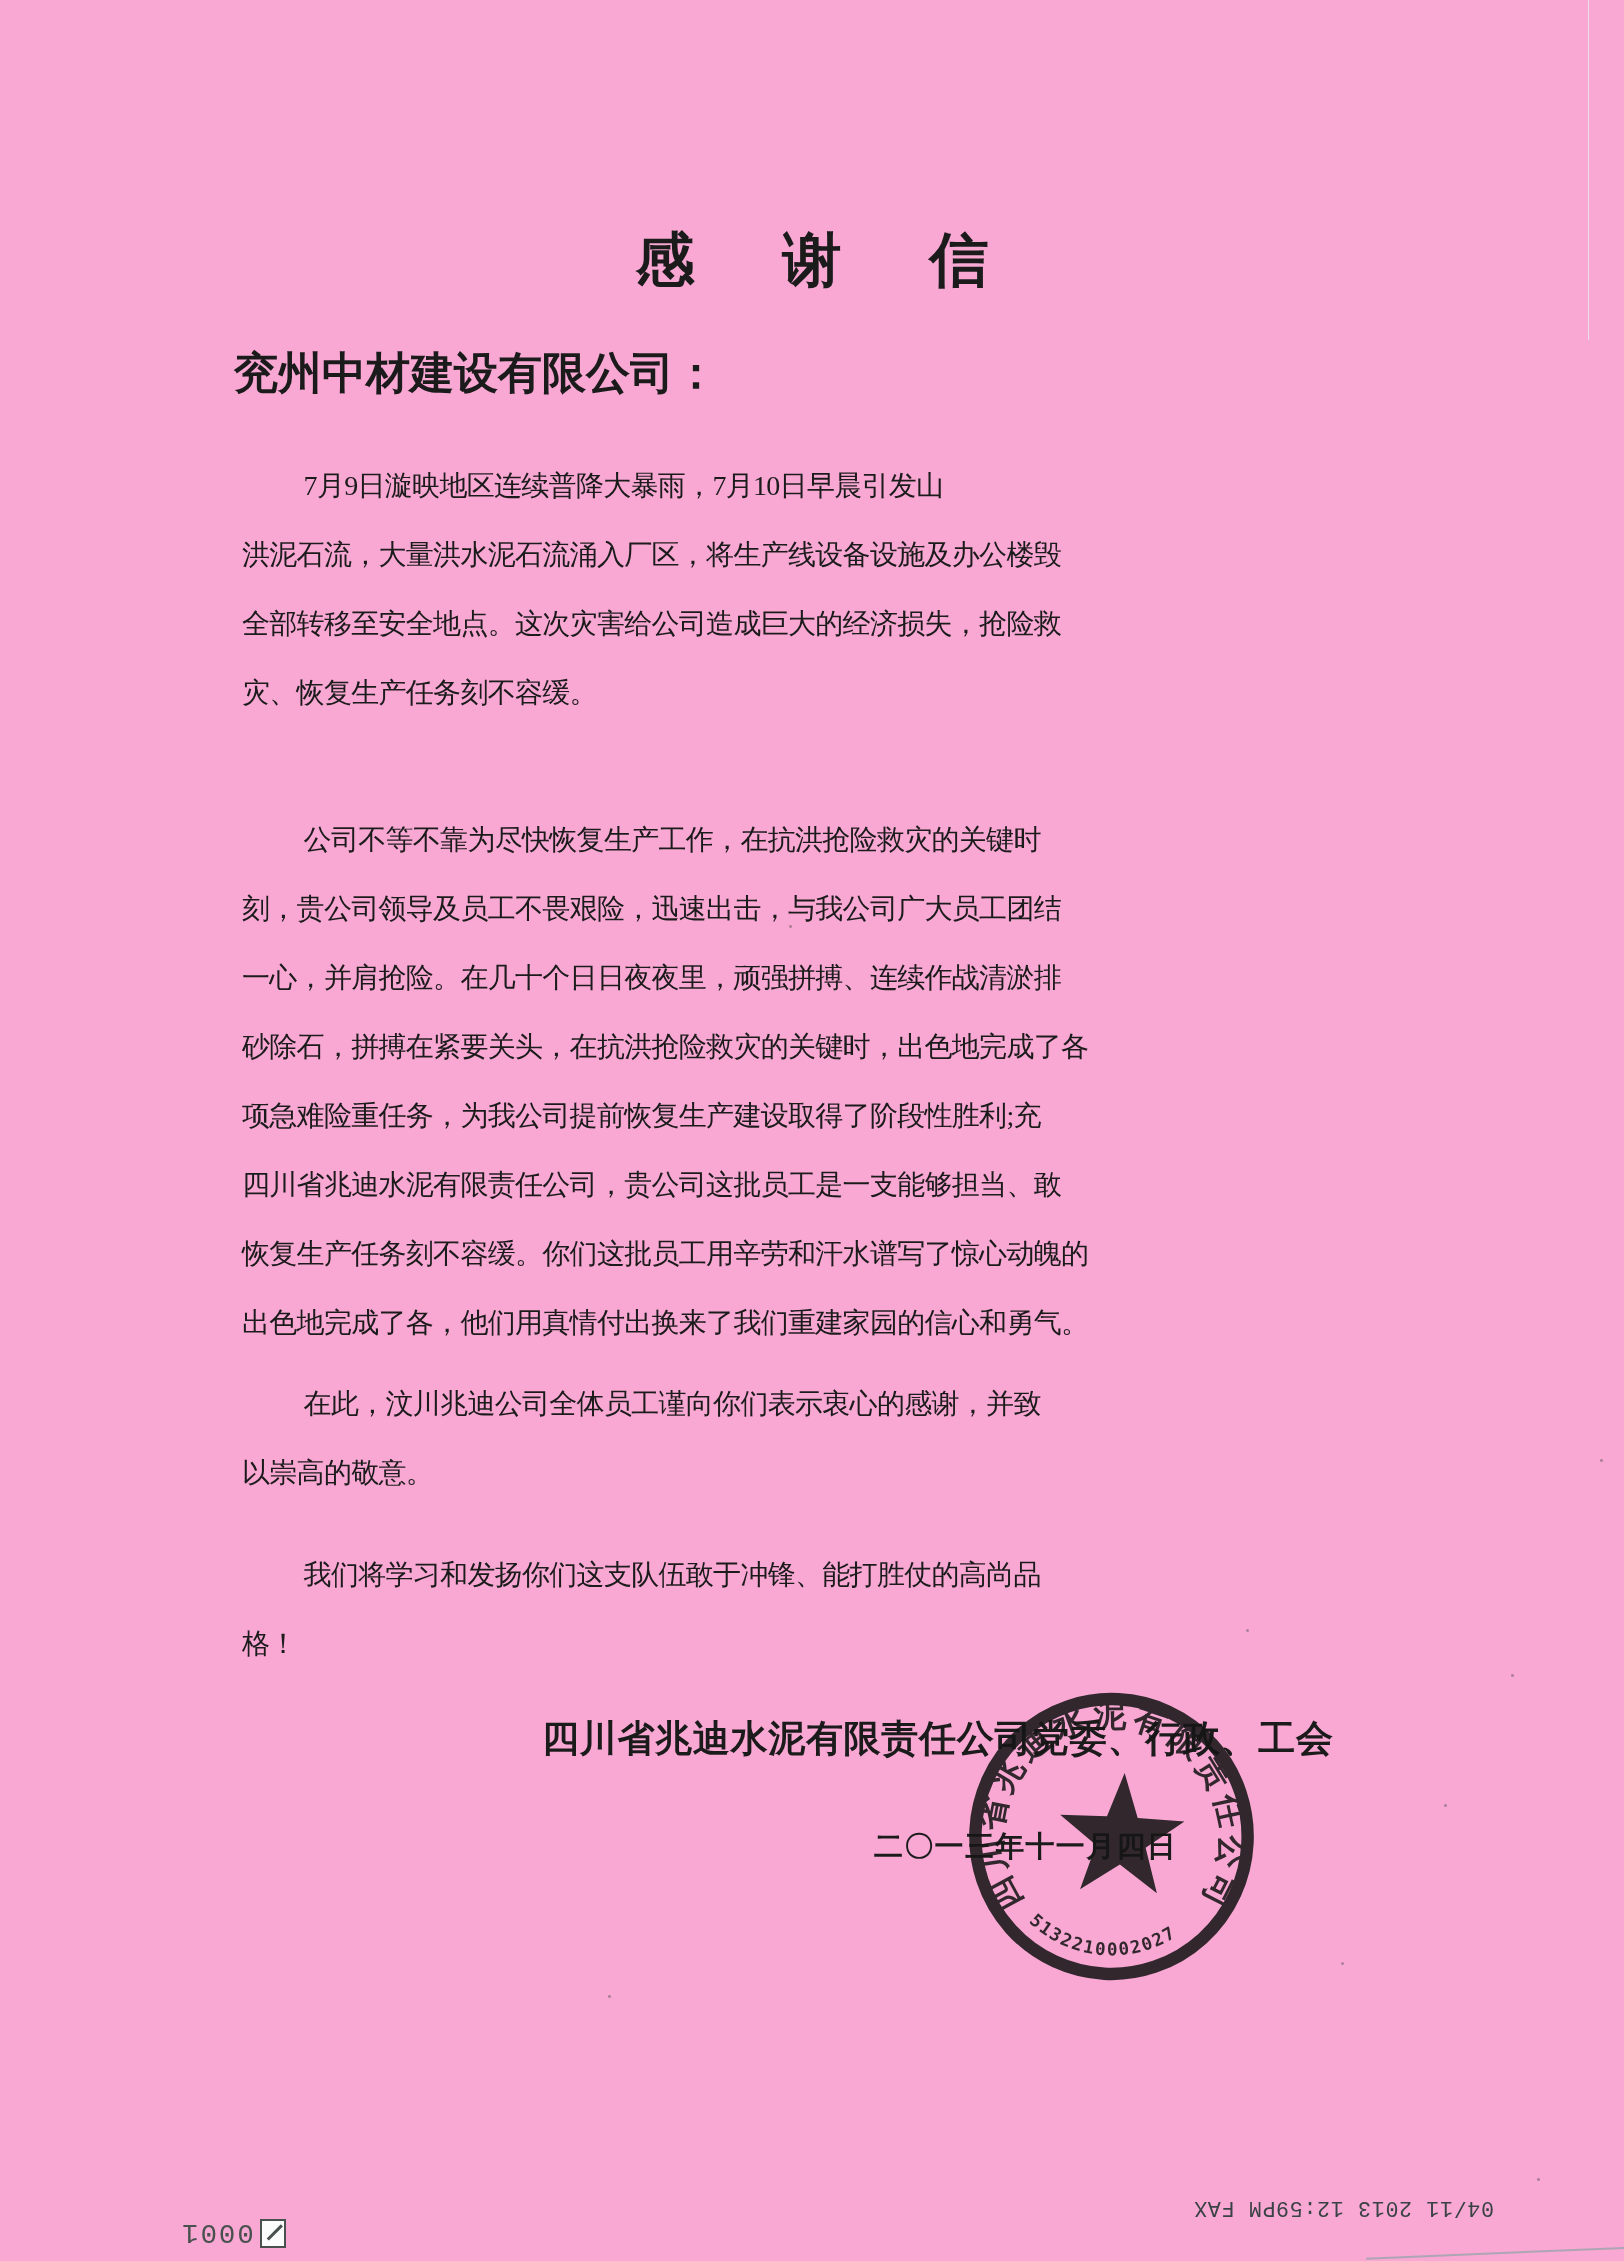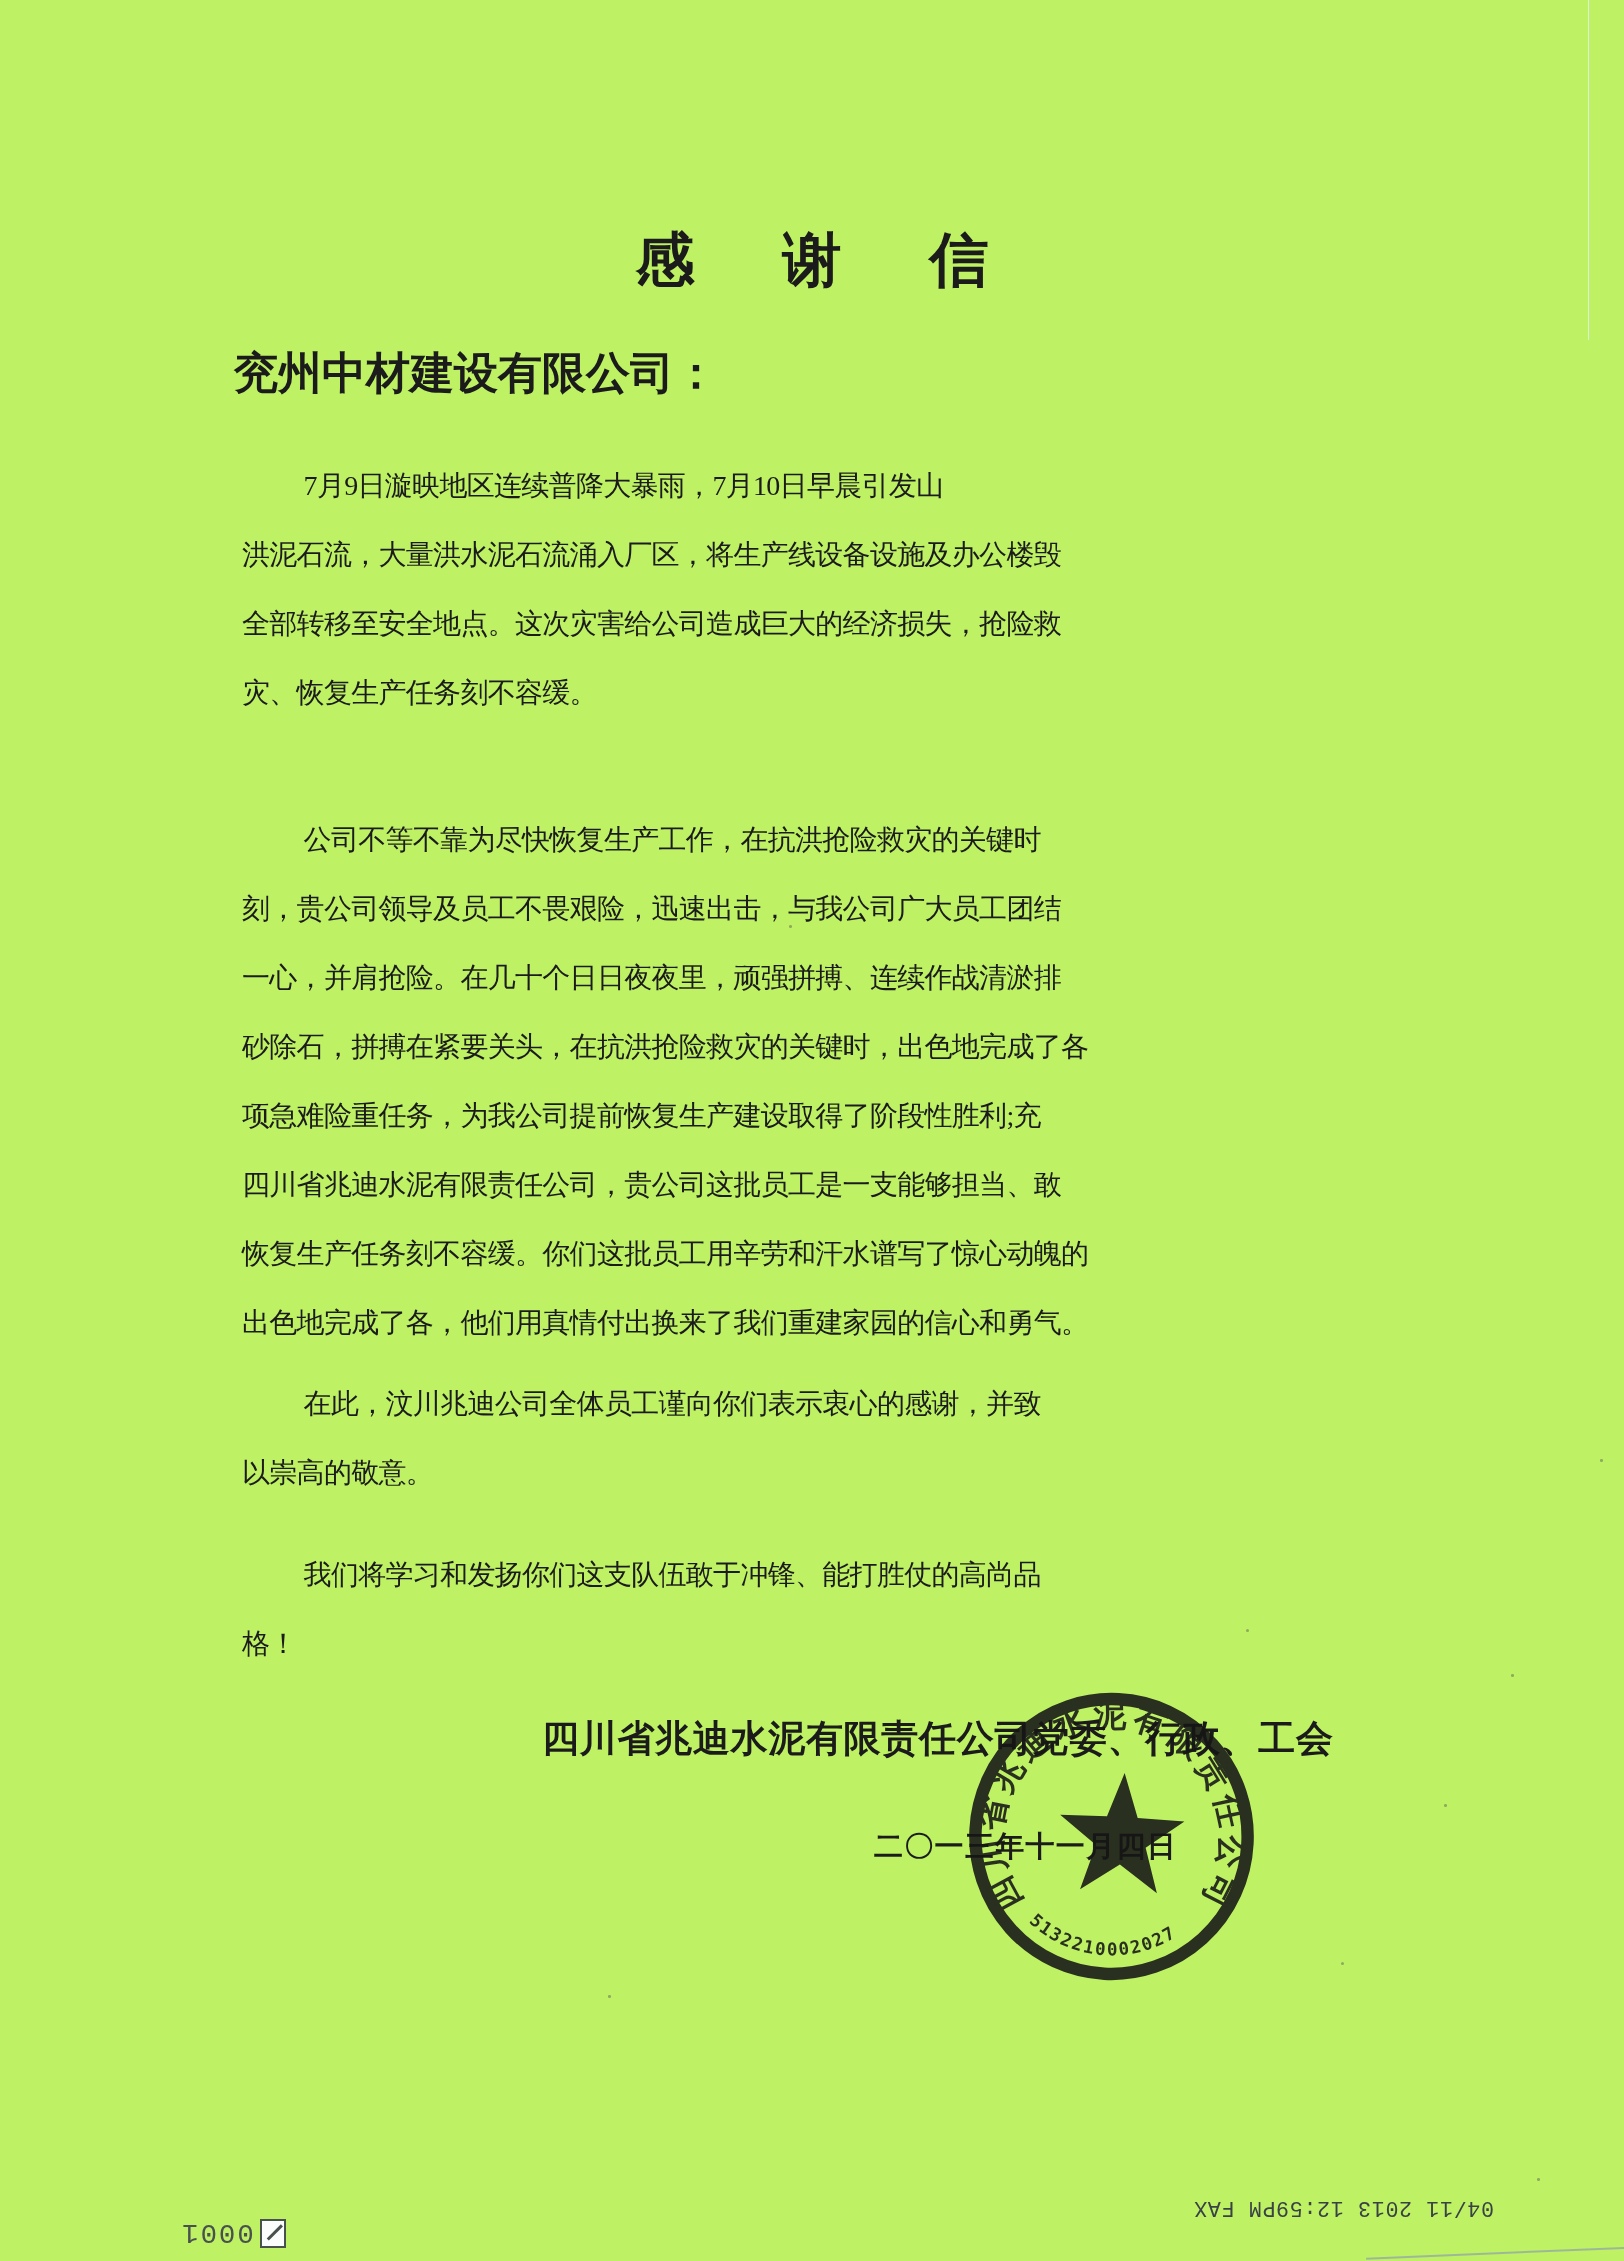--- a/index.html
+++ b/index.html
@@ -1,19 +1,19 @@
 <!DOCTYPE html>
 <html style="font-size:10.5px"><head>
 <meta charset="utf-8">
 <style>
   html,body{margin:0;padding:0;background:#e7e9ea;}
   .page{
     position:relative;
     width:1624px;height:2261px;
-    background:#bef264;
+    background:#f9a8d4;
     overflow:hidden;
     font-family:"Liberation Serif","DejaVu Serif",serif;
     color:#1b1b1b;
   }
   
   .scan-vline{position:absolute;left:1588px;top:0;width:1.3px;height:340px;background:#e3eef0;opacity:.8;}
   .scan-edge-line{position:absolute;left:1366px;top:2252px;width:274px;height:2px;background:#93a4a8;transform:rotate(-2.4deg);opacity:.75;}
   .speck{position:absolute;border-radius:50%;background:#555;opacity:.45;}
 
   .title{

